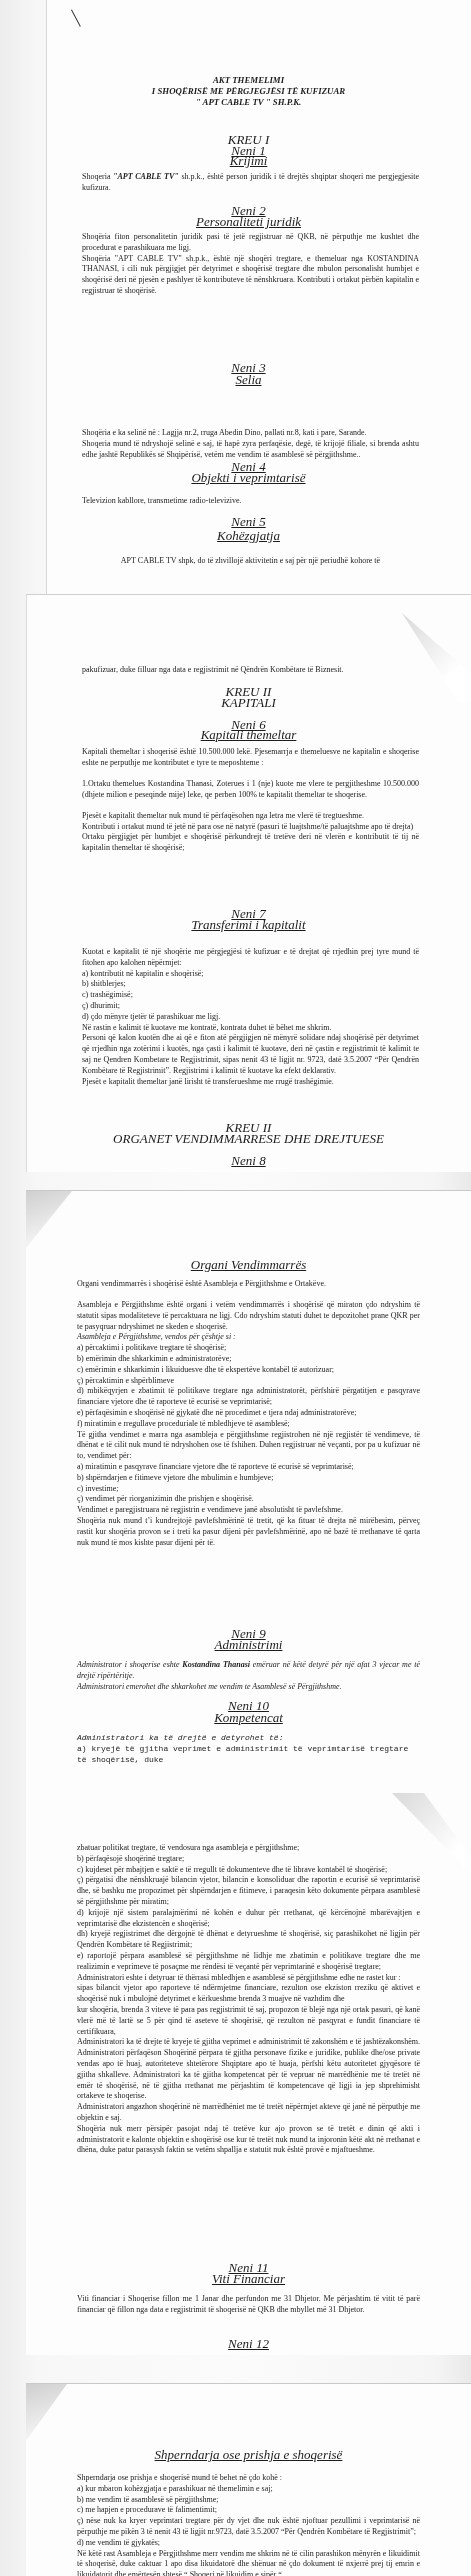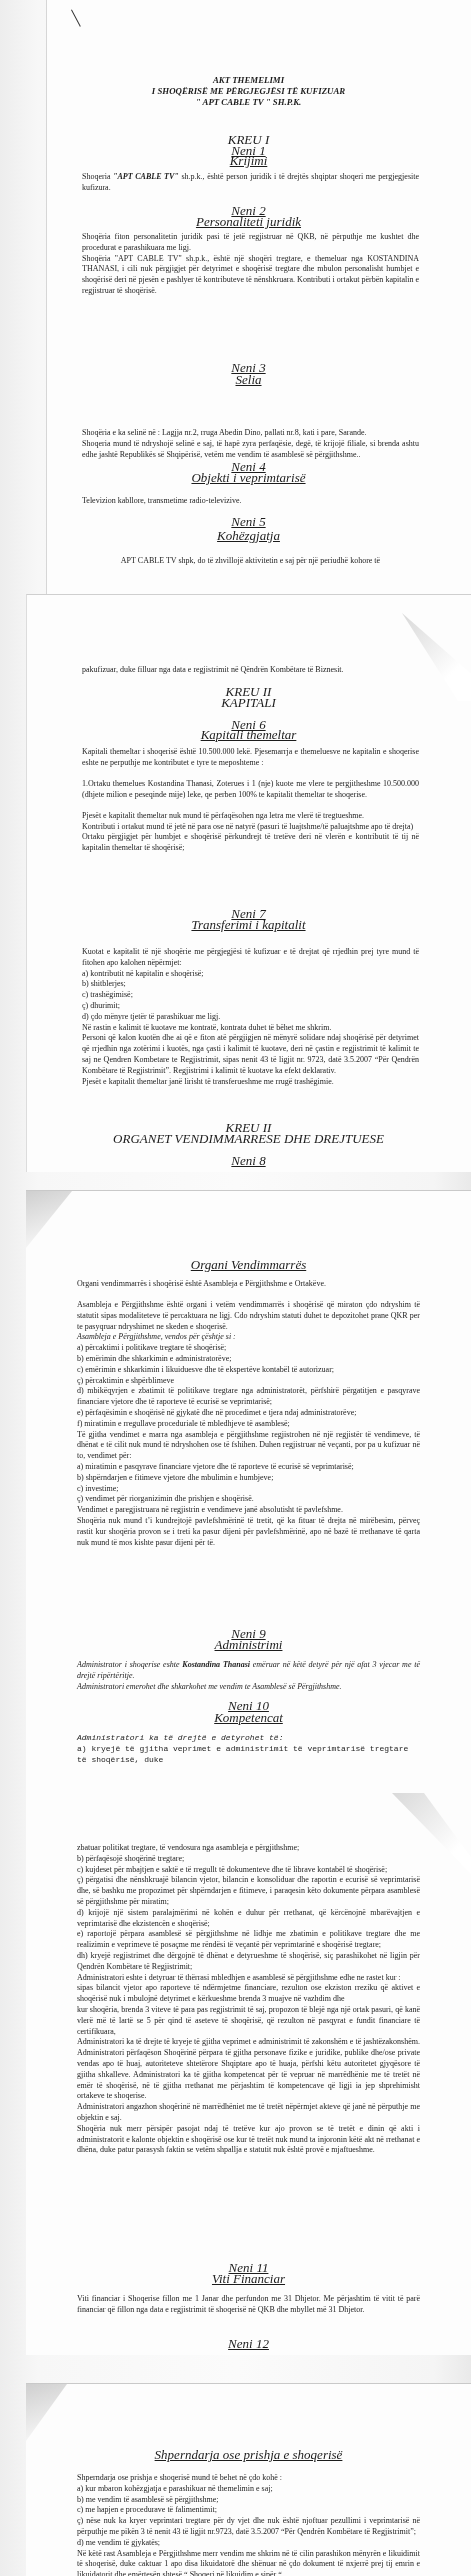--- a/index.html
+++ b/index.html
@@ -147,22 +147,22 @@
 <div class="blk wide" style="top:1733px;font-family:Liberation Mono, monospace;">
   <p class="para it">Administratori ka të drejtë e detyrohet  të:</p>
   <p class="list-line">a) kryejë të gjitha veprimet e administrimit të veprimtarisë tregtare të shoqërisë, duke</p>
 </div>
 <div class="blk wide" style="top:1843px;">
   <p class="list-line">zbatuar politikat tregtare, të vendosura nga asambleja e përgjithshme;</p>
   <p class="para">b) përfaqësojë shoqërinë tregtare;</p>
   <p class="para">c) kujdeset për mbajtjen e saktë e të rregullt të dokumenteve dhe të librave kontabël të shoqërisë;</p>
   <p class="para">ç) përgatisi dhe nënshkruajë bilancin vjetor, bilancin e konsoliduar dhe raportin e ecurisë së veprimtarisë dhe, së bashku me propozimet për shpërndarjen e fitimeve, i paraqesin këto dokumente përpara asamblesë së përgjithshme për miratim;</p>
   <p class="para">d) krijojë një sistem paralajmërimi në kohën e duhur për rrethanat, që kërcënojnë mbarëvajtjen e veprimtarisë dhe ekzistencën e shoqërisë;</p>
+  <p class="para">dh) kryejë regjistrimet dhe dërgojnë të dhënat e detyrueshme të shoqërisë, siç parashikohet në ligjin për Qendrën Kombëtare të Regjistrimit;</p>
   <p class="para">e) raportojë përpara asamblesë së përgjithshme në lidhje me zbatimin e politikave tregtare dhe me realizimin e veprimeve të posaçme me rëndësi të veçantë për veprimtarinë e shoqërisë tregtare;</p>
-  <p class="para">dh) kryejë regjistrimet dhe dërgojnë të dhënat e detyrueshme të shoqërisë, siç parashikohet në ligjin për Qendrën Kombëtare të Regjistrimit;</p>
   <p class="para">Administratori eshte i detyruar të thërrasi mbledhjen e asamblesë së përgjithshme edhe ne rastet kur :</p>
   <p class="para">sipas bilancit vjetor apo raporteve të ndërmjetme financiare, rezulton ose ekziston rreziku që aktivet e shoqërisë nuk i mbulojnë detyrimet e kërkueshme brenda 3 muajve në vazhdim dhe</p>
   <p class="para">kur shoqëria, brenda 3 viteve të para pas regjistrimit të saj, propozon të blejë nga një ortak pasuri, që kanë vlerë më të lartë se 5 për qind të aseteve të shoqërisë, që rezulton në pasqyrat e fundit financiare të certifikuara,</p>
   <p class="para">Administratori ka të drejte të kryeje të gjitha veprimet e administrimit të zakonshëm e të jashtëzakonshëm. Administratori përfaqëson Shoqërinë përpara të gjitha personave fizike e juridike, publike dhe/ose private vendas apo të huaj, autoriteteve shtetërore Shqiptare apo të huaja, përfshi këtu autoritetet gjyqësore të gjitha shkalleve. Administratori ka të gjitha kompetencat për të vepruar në marrëdhënie me të tretët në emër të shoqërisë, në të gjitha rrethanat me përjashtim të kompetencave që ligji ia jep shprehimisht ortakeve te shoqerise.</p>
   <p class="para">Administratori angazhon shoqërinë në marrëdhëniet me të tretët nëpërmjet akteve që janë në përputhje me objektin e saj.</p>
   <p class="para">Shoqëria nuk merr përsipër pasojat ndaj të tretëve kur ajo provon se të tretët e dinin që akti i administratorit e kalonte objektin e shoqërisë ose kur të tretët nuk mund ta injoronin këtë akt në rrethanat e dhëna, duke patur parasysh faktin se vetëm shpallja e statutit nuk është provë e mjaftueshme.</p>
 </div>
 
 <div class="ctr u" style="top:2263px;"><span>Neni 11</span></div>
 <div class="ctr u" style="top:2274px;"><span>Viti Financiar</span></div>

